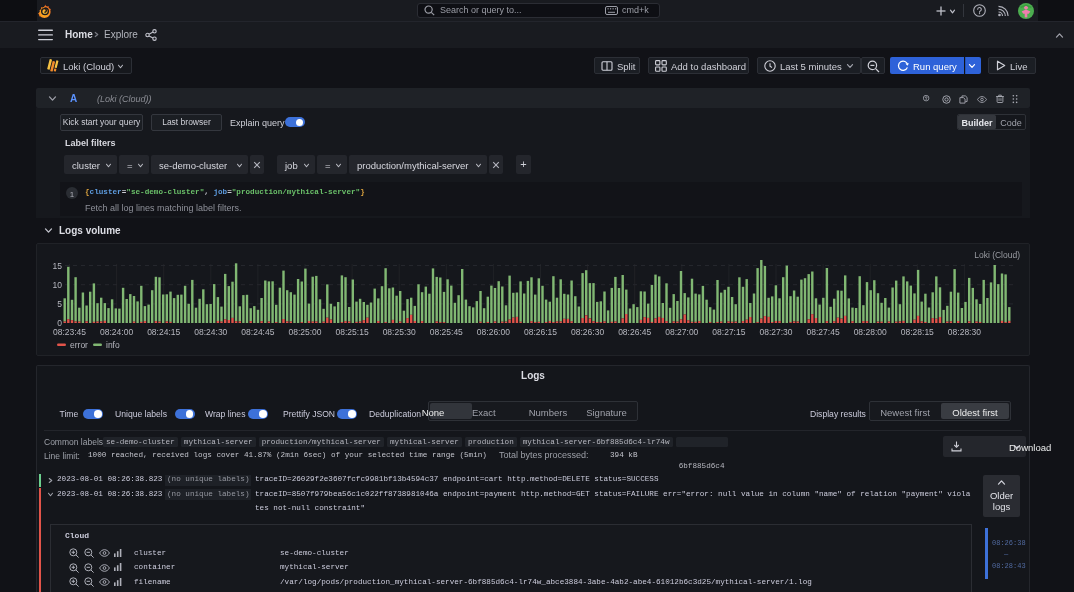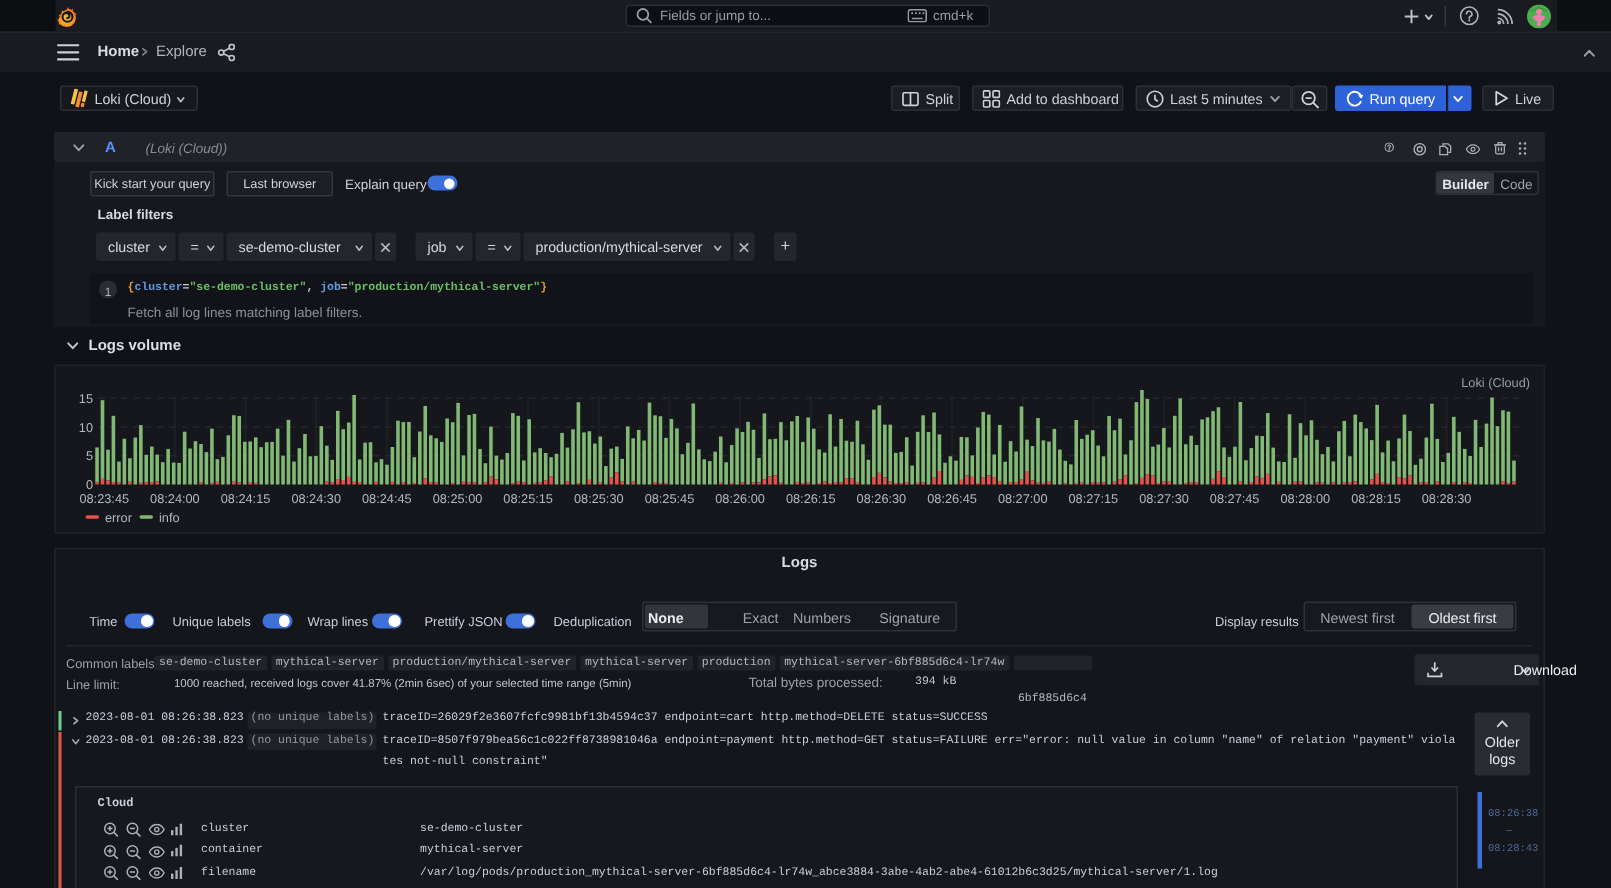--- a/index.html
+++ b/index.html
@@ -18,21 +18,21 @@
   </div>
 <div style="position:absolute;left:417px;top:2.5px;width:243px;height:15px;background:#0e0f14;border:1px solid #2b2d34;border-radius:3px;"></div>
 <div style="position:absolute;left:424px;top:5px;width:11px;height:11px;">
     <svg width="11" height="11" viewBox="0 0 11 11" style="display:block;">
       <g stroke="#9b9da6" stroke-width="1.2" fill="none">
         <circle cx="4.6" cy="4.6" r="3.6"></circle>
         <line x1="7.3" y1="7.3" x2="10.2" y2="10.2"></line>
       </g>
     </svg>
   </div>
-<div style="position:absolute;left:440px;top:4.5px;font-size:9px;color:#9b9da6;">Fields or jump to...</div>
+<div style="position:absolute;left:440px;top:4.5px;font-size:9px;color:#9b9da6;">Search or query to...</div>
 <div style="position:absolute;left:605px;top:5.5px;width:13px;height:9px;">
     <svg width="13" height="9" viewBox="0 0 13 9" style="display:block;">
       <g stroke="#9b9da6" stroke-width="1" fill="none">
         <rect x=".5" y=".5" width="12" height="8" rx="1.5"></rect>
         <line x1="3" y1="6.3" x2="10" y2="6.3"></line>
       </g>
       <g fill="#9b9da6">
         <rect x="2.5" y="2.2" width="1.2" height="1.2"></rect>
         <rect x="5" y="2.2" width="1.2" height="1.2"></rect>
         <rect x="7.5" y="2.2" width="1.2" height="1.2"></rect>
@@ -833,22 +833,22 @@
 <div style="position:absolute;left:185.5px;top:410.0px;width:7.5px;height:7.5px;border-radius:50%;background:#fff;"></div>
 <div style="position:absolute;left:205px;top:409px;font-size:8.6px;font-weight:500;color:#ccccdc;">Wrap lines</div>
 <div style="position:absolute;left:248px;top:408.5px;width:20px;height:10.5px;border-radius:5.25px;background:#3d71d9;"></div>
 <div style="position:absolute;left:259.0px;top:410.0px;width:7.5px;height:7.5px;border-radius:50%;background:#fff;"></div>
 <div style="position:absolute;left:283px;top:409px;font-size:8.6px;font-weight:500;color:#ccccdc;">Prettify JSON</div>
 <div style="position:absolute;left:337px;top:408.5px;width:20px;height:10.5px;border-radius:5.25px;background:#3d71d9;"></div>
 <div style="position:absolute;left:348.0px;top:410.0px;width:7.5px;height:7.5px;border-radius:50%;background:#fff;"></div>
 <div style="position:absolute;left:369px;top:409px;font-size:8.6px;font-weight:500;color:#ccccdc;">Deduplication</div>
 <div style="position:absolute;left:428px;top:401px;width:210px;height:20px;border:1px solid #2e3137;border-radius:2px;background:#17191e;"></div>
 <div style="position:absolute;left:430px;top:403px;width:42px;height:16px;background:#32353b;border-radius:2px;"></div>
-<div style="position:absolute;left:432px;top:406.5px;width:42px;font-size:9.5px;font-weight:700;color:#eceded;">None</div>
-<div style="position:absolute;left:472px;top:406.5px;width:47px;text-align:right;font-size:9.5px;color:#9fa1aa;">Exact</div>
+<div style="position:absolute;left:412px;top:406.5px;width:42px;text-align:center;font-size:9.5px;font-weight:400;color:#eceded;">None</div>
+<div style="position:absolute;left:472px;top:406.5px;width:47px;text-align:left;font-size:9.5px;color:#9fa1aa;">Exact</div>
 <div style="position:absolute;left:519px;top:406.5px;width:58px;text-align:center;font-size:9.5px;color:#9fa1aa;">Numbers</div>
 <div style="position:absolute;left:577px;top:406.5px;width:59px;text-align:center;font-size:9.5px;color:#9fa1aa;">Signature</div>
 <div style="position:absolute;left:810px;top:409px;font-size:8.6px;font-weight:500;color:#ccccdc;">Display results</div>
 <div style="position:absolute;left:869px;top:401px;width:142px;height:20px;border:1px solid #2e3137;border-radius:2px;background:#17191e;"></div>
 <div style="position:absolute;left:871px;top:406.5px;width:68px;text-align:center;font-size:9.5px;color:#9fa1aa;">Newest first</div>
 <div style="position:absolute;left:941px;top:403px;width:68px;height:16px;background:#393c42;border-radius:2px;"></div>
 <div style="position:absolute;left:941px;top:406.5px;width:68px;text-align:center;font-size:9.5px;font-weight:500;color:#eceded;">Oldest first</div>
 <div style="position:absolute;left:44px;top:430px;width:978px;height:1px;background:#23252b;"></div>
 <div style="position:absolute;left:44px;top:437px;font-size:8.5px;color:#9da0a8;">Common labels:</div>
 <div style="position:absolute;left:103px;top:436.5px;width:75px;height:10.5px;background:#202329;border-radius:1.5px;"></div>
@@ -859,21 +859,21 @@
 <div style="position:absolute;left:261.7px;top:437.5px;font-size:7.65px;font-family:'Liberation Mono',monospace;color:#b6b7bf;white-space:pre;">production/mythical-server</div>
 <div style="position:absolute;left:387.03999999999996px;top:436.5px;width:75px;height:10.5px;background:#202329;border-radius:1.5px;"></div>
 <div style="position:absolute;left:390.03999999999996px;top:437.5px;font-size:7.65px;font-family:'Liberation Mono',monospace;color:#b6b7bf;white-space:pre;">mythical-server</div>
 <div style="position:absolute;left:464.89px;top:436.5px;width:52px;height:10.5px;background:#202329;border-radius:1.5px;"></div>
 <div style="position:absolute;left:467.89px;top:437.5px;font-size:7.65px;font-family:'Liberation Mono',monospace;color:#b6b7bf;white-space:pre;">production</div>
 <div style="position:absolute;left:519.79px;top:436.5px;width:153px;height:10.5px;background:#202329;border-radius:1.5px;"></div>
 <div style="position:absolute;left:522.79px;top:437.5px;font-size:7.65px;font-family:'Liberation Mono',monospace;color:#b6b7bf;white-space:pre;">mythical-server-6bf885d6c4-lr74w</div>
 <div style="position:absolute;left:675.67px;top:436.5px;width:52px;height:10.5px;background:#202329;border-radius:1.5px;"></div>
 <div style="position:absolute;left:678.67px;top:437.5px;font-size:7.65px;font-family:'Liberation Mono',monospace;color:#b6b7bf;white-space:pre;margin-top:24px;">6bf885d6c4</div>
 <div style="position:absolute;left:44px;top:450.5px;font-size:8.5px;color:#9da0a8;">Line limit:</div>
-<div style="position:absolute;left:88px;top:450.5px;font-size:7.65px;font-family:Liberation Sans, sans-serif;color:#c3c4cc;white-space:pre;margin-left:28px;">1000 reached, received logs cover 41.87% (2min 6sec) of your selected time range (5min)</div>
+<div style="position:absolute;left:88px;top:450.5px;font-size:7.65px;font-family:Liberation Mono, monospace;color:#c3c4cc;white-space:pre;">1000 reached, received logs cover 41.87% (2min 6sec) of your selected time range (5min)</div>
 <div style="position:absolute;left:499px;top:450px;font-size:9px;color:#9da0a8;">Total bytes processed:</div>
 <div style="position:absolute;left:610px;top:450.5px;font-size:7.65px;font-family:'Liberation Mono',monospace;color:#c3c4cc;">394 kB</div>
 <div style="position:absolute;left:943px;top:436px;width:83px;height:21px;background:#24262c;border-radius:2px;"></div>
 <div style="position:absolute;left:951px;top:441px;width:11px;height:11px;">
     <svg width="11" height="11" viewBox="0 0 11 11" style="display:block;">
       <g stroke="#d0d1d9" stroke-width="1.1" fill="none">
         <path d="M1 7.5v2.4h9V7.5"></path>
         <line x1="5.5" y1="0.5" x2="5.5" y2="5.6"></line>
         <path d="M3.3 4 5.5 6.3 7.7 4"></path>
       </g>

